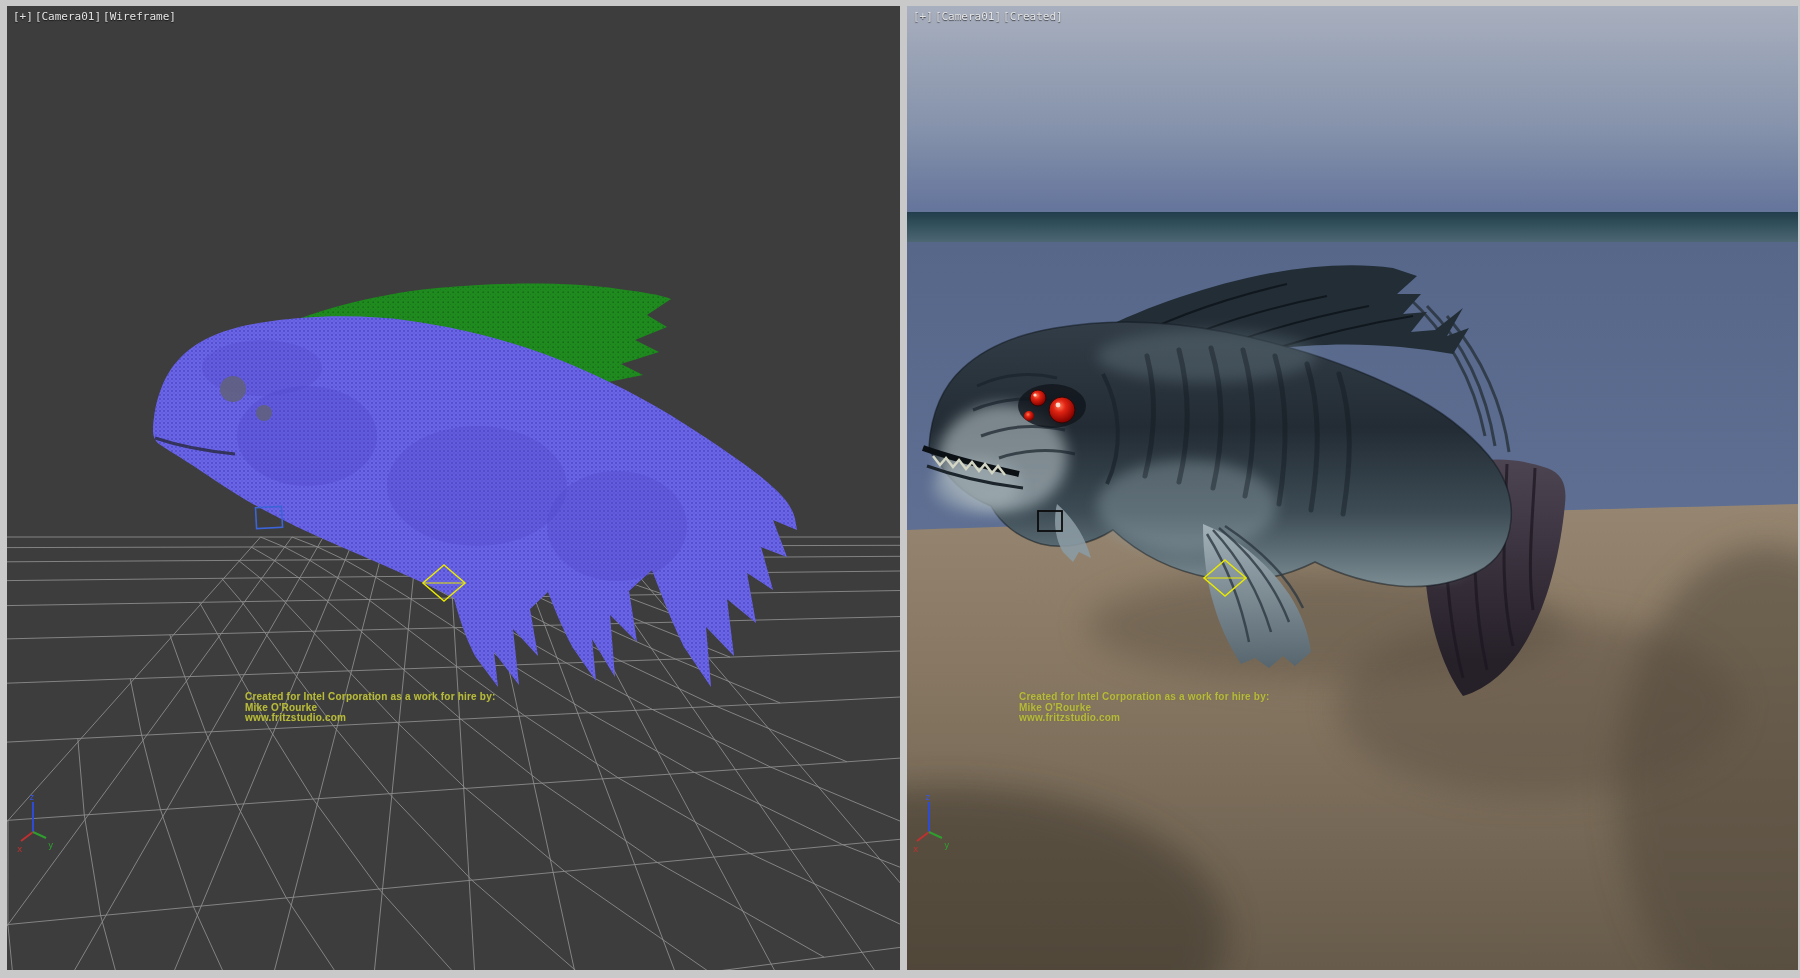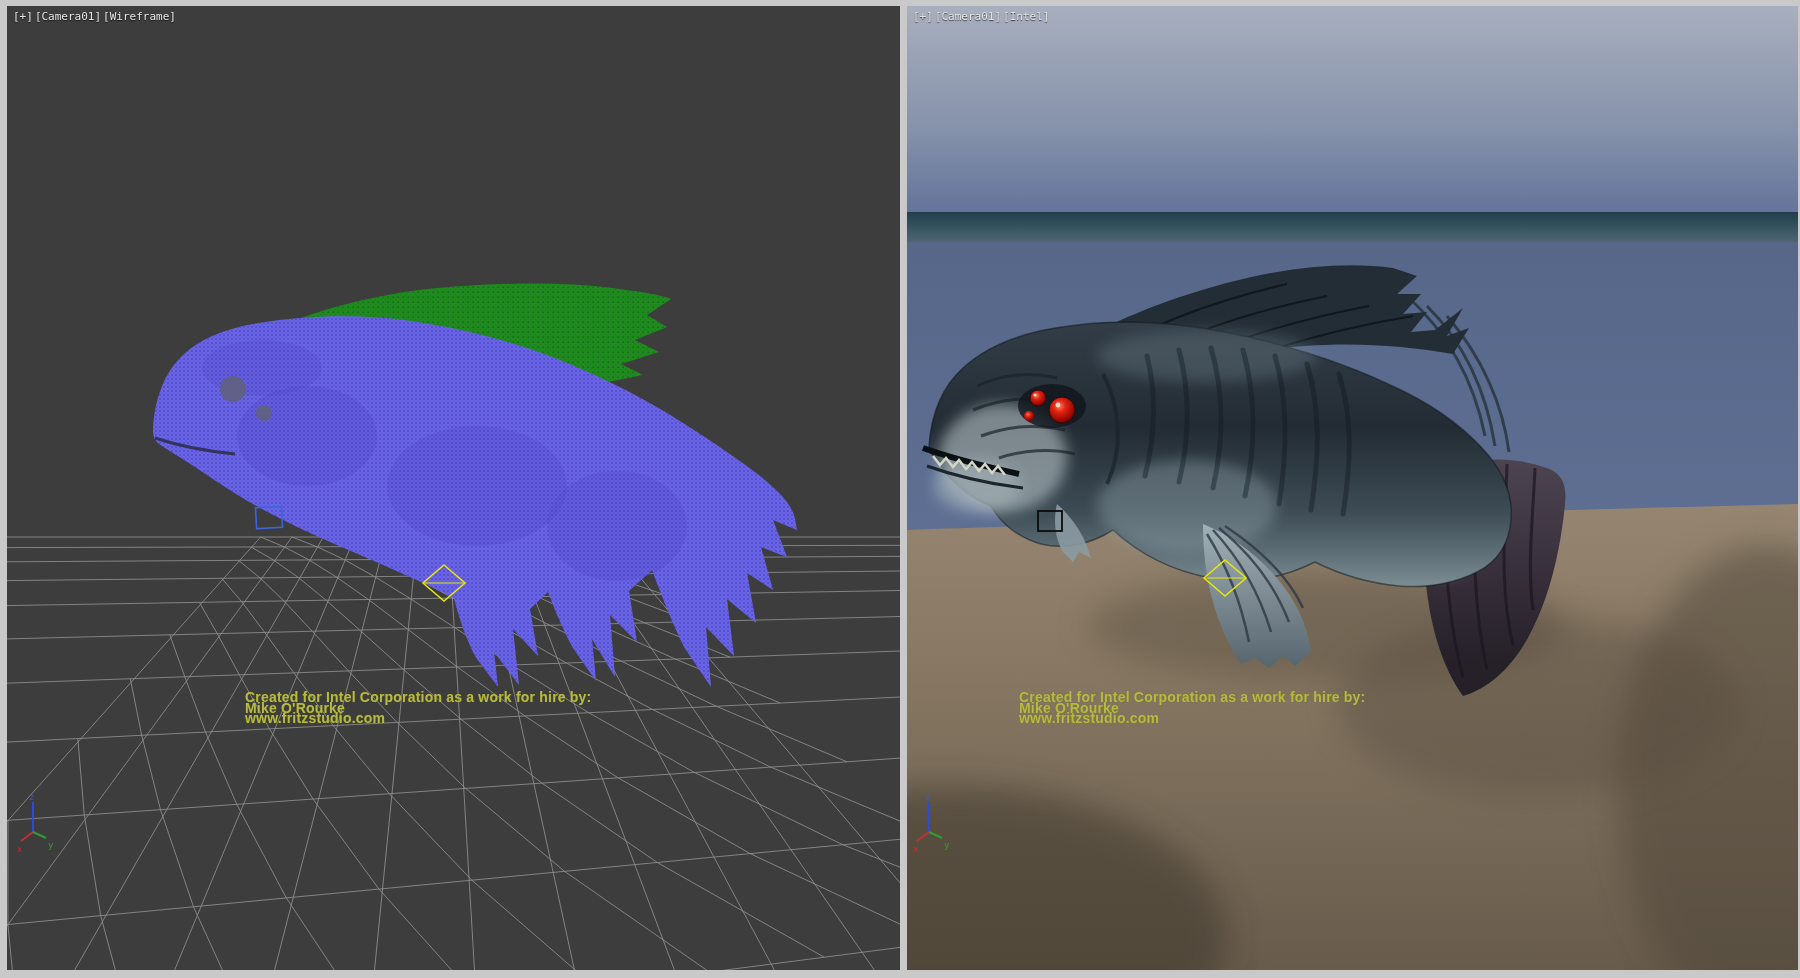--- a/index.html
+++ b/index.html
@@ -5,21 +5,21 @@
   html,body{margin:0;padding:0;background:#1b1b1b;}
   .stage{position:relative;width:1800px;height:978px;background:#c9c9c9;
          font-family:"Liberation Sans",sans-serif;overflow:hidden;}
   .vp{position:absolute;top:6px;height:964px;overflow:hidden;background:#3d3d3d;}
   .vp-left{left:7px;width:893px;}
   .vp-right{left:907px;width:891px;background:#5d6e90;}
   .scene{position:absolute;left:0;top:0;width:100%;height:100%;display:block;}
   .vp-label{position:absolute;top:4px;left:6px;display:flex;gap:2px;
             font-family:"DejaVu Sans Mono",monospace;font-size:11px;color:#e4e4e4;
             text-shadow:0 1px 1px rgba(0,0,0,.65);cursor:pointer;user-select:none;}
-  .credit{position:absolute;color:#b6ba40;font-size:14px;line-height:10.5px;
+  .credit{position:absolute;color:#b6ba40;font-size:10px;line-height:10.5px;
           font-weight:bold;letter-spacing:.2px;white-space:nowrap;
           text-shadow:0 0 1px rgba(110,110,20,.7);}
   .credit-left{left:238px;top:686px;}
   .credit-right{left:112px;top:686px;}
   .gizmo text{font-family:"DejaVu Sans Mono",monospace;font-size:9px;}
 </style>
 </head>
 <body>
 
 <div class="stage">
@@ -273,21 +273,21 @@
         <line x1="12" y1="36" x2="25" y2="42" stroke="#2e9e2e" stroke-width="2"></line>
         <text x="8" y="4" fill="#3a56e0">z</text>
         <text x="-4" y="56" fill="#c03030">x</text>
         <text x="27" y="52" fill="#2e9e2e">y</text>
       </g>
     </svg>
 
     <div class="vp-label">
       <span>[+]</span>
       <span>[Camera01]</span>
-      <span>[Intel]</span>
+      <span>[Created]</span>
     </div>
 
     <div class="credit credit-right">
       <div>Created for Intel Corporation as a work for hire by:</div>
       <div>Mike O'Rourke</div>
       <div>www.fritzstudio.com</div>
     </div>
   </section>
 </div>
 

